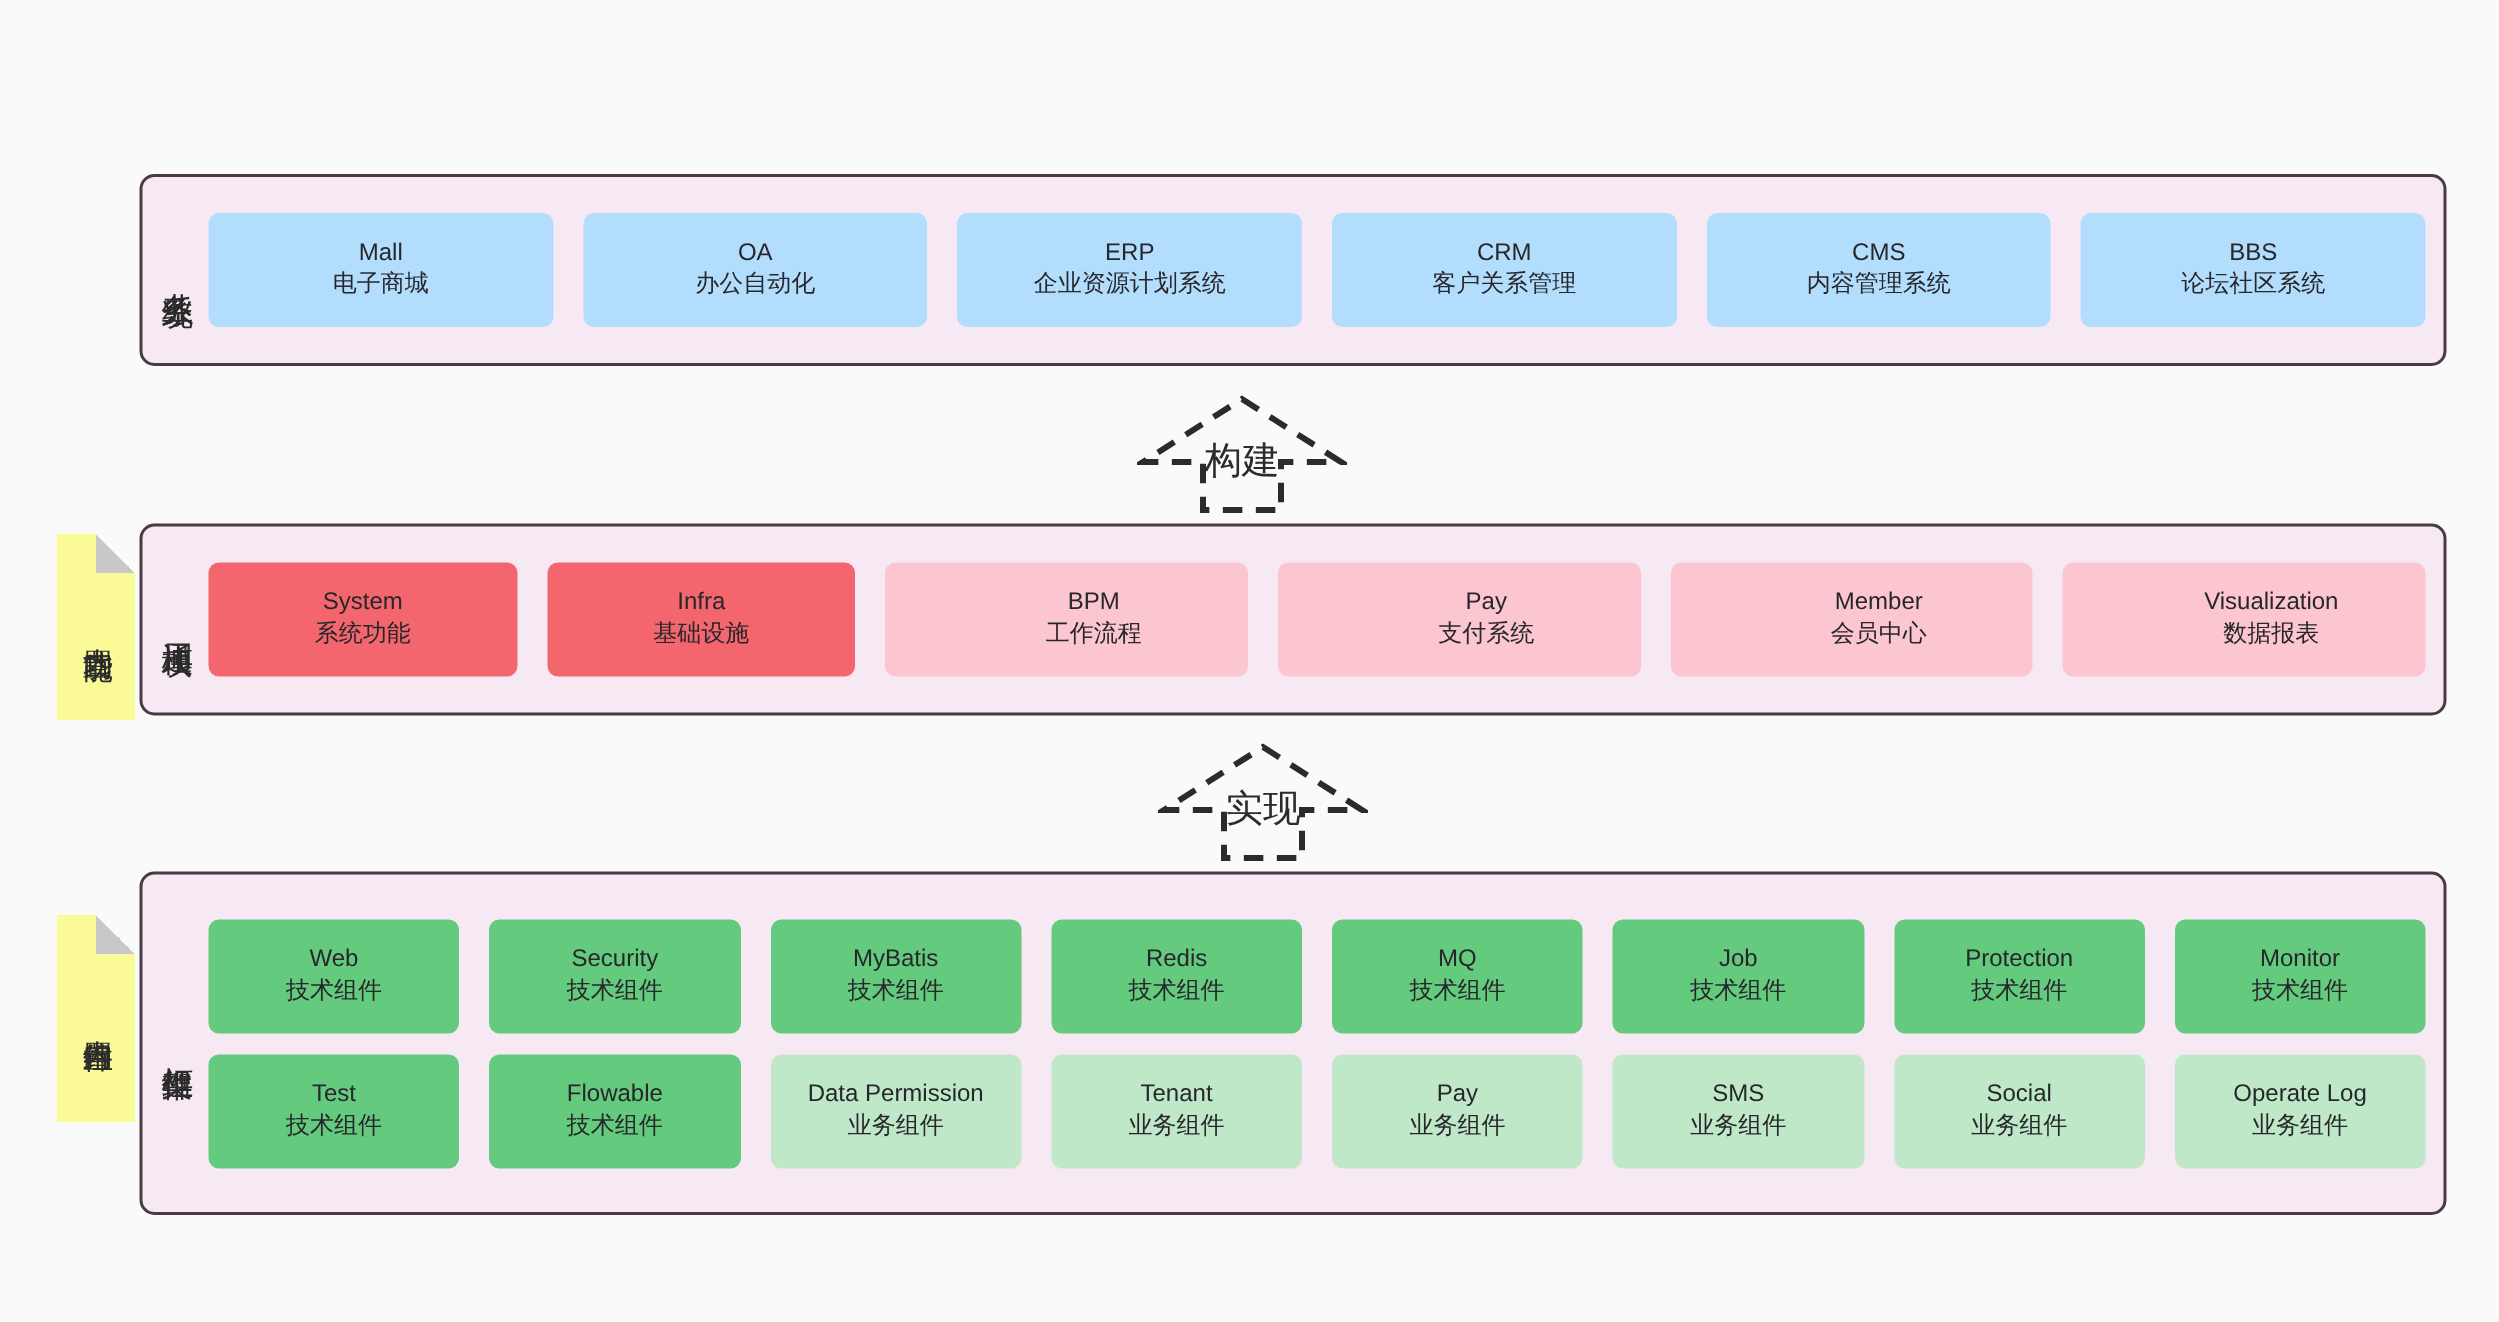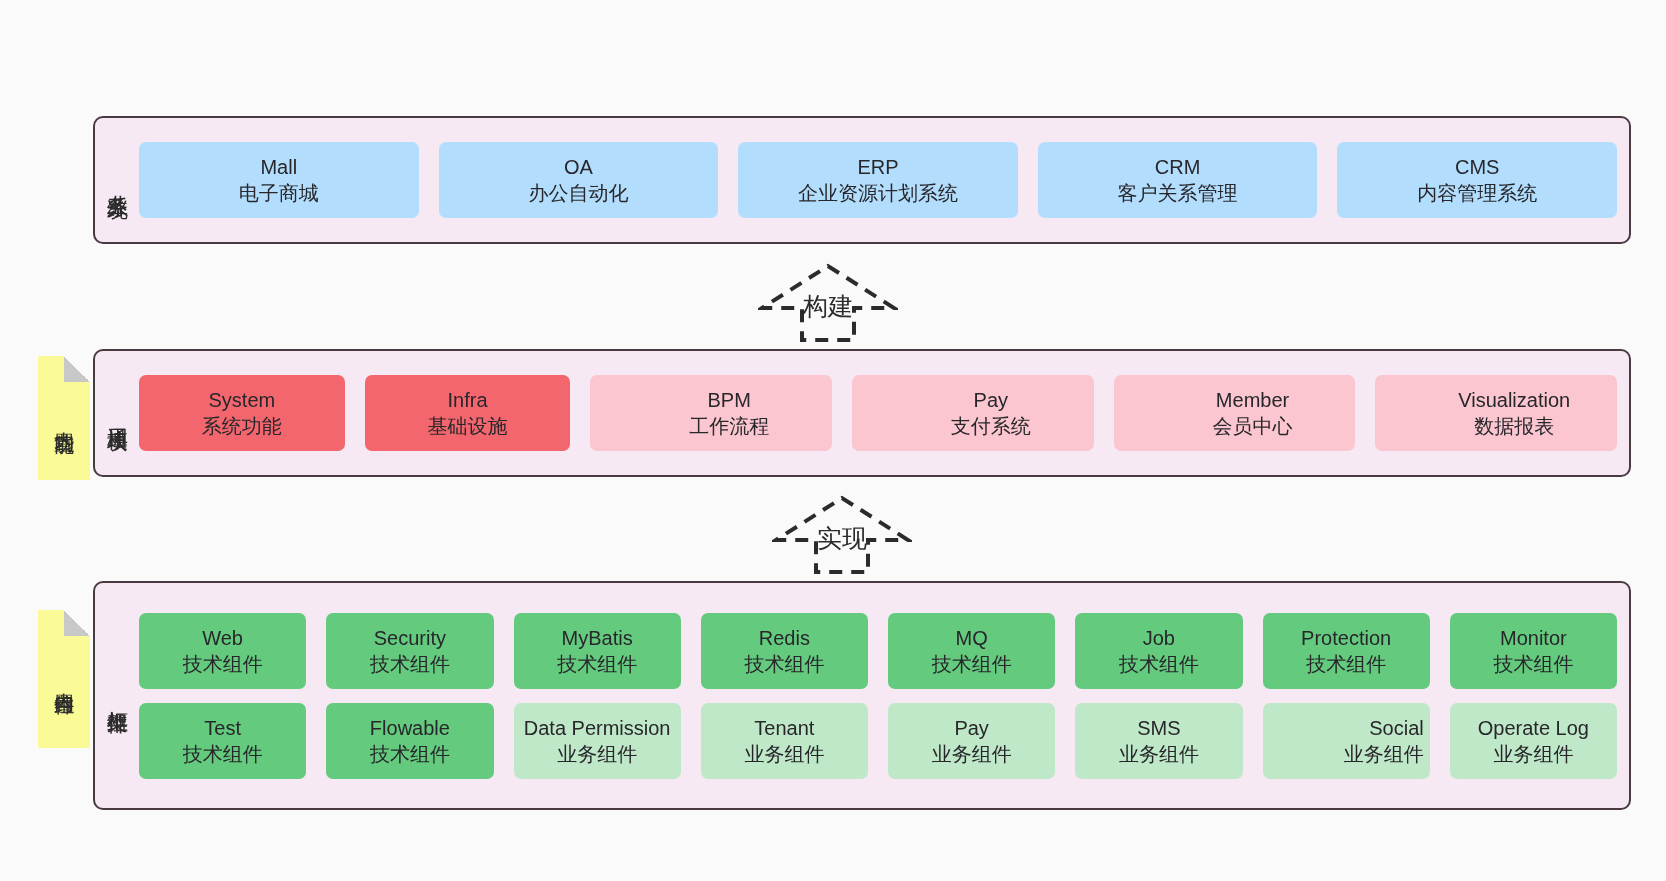--- a/index.html
+++ b/index.html
@@ -48,21 +48,21 @@
     gap: 20px;
   }
   .cell {
     flex: 1 1 0;
     border-radius: 7px;
     display: flex;
     flex-direction: column;
     align-items: center;
     justify-content: center;
     text-align: center;
-    font-size: 20px;
+    font-size: 16px;
     color: #27272b;
     line-height: 1.3;
     padding: 4px 6px;
   }
   .cell .en { display: block; }
   .cell .cn { display: block; }
 
   
   .c-blue       { background: #b3ddfd; }
   .c-red        { background: #f4666e; }
@@ -129,20 +129,24 @@
             <span class="cn">企业资源计划系统</span>
           </div>
           <div class="cell c-blue" style="min-height: 76px;">
             <span class="en">CRM</span>
             <span class="cn">客户关系管理</span>
           </div>
           <div class="cell c-blue" style="min-height: 76px;">
             <span class="en">CMS</span>
             <span class="cn">内容管理系统</span>
           </div>
+          <div class="cell c-blue" style="min-height: 76px;">
+            <span class="en">BBS</span>
+            <span class="cn">论坛社区系统</span>
+          </div>
         </div>
     </div>
   </div>
 
   <div class="arrow" style="left:758px; top:262px; width:140px; height:82px;">
     <svg width="140" height="82" viewBox="0 0 140 82" aria-hidden="true">
       <path d="M70 4 L136 46 L96 46 L96 78 L44 78 L44 46 L4 46 Z" fill="none" stroke="#2b2b2b" stroke-width="4" stroke-dasharray="13 9" stroke-linejoin="miter"></path>
     </svg>
     <span class="arrow-label" style="top:28px;">构建</span>
   </div>
@@ -249,21 +253,21 @@
             <span class="cn">业务组件</span>
           </div>
           <div class="cell c-lightgreen" style="min-height: 76px;">
             <span class="en">Pay</span>
             <span class="cn">业务组件</span>
           </div>
           <div class="cell c-lightgreen" style="min-height: 76px;">
             <span class="en">SMS</span>
             <span class="cn">业务组件</span>
           </div>
-          <div class="cell c-lightgreen" style="min-height: 76px; align-items: flex-end;">
+          <div class="cell c-lightgreen" style="min-height: 76px;">
             <span class="en">Social</span>
             <span class="cn">业务组件</span>
           </div>
           <div class="cell c-lightgreen" style="min-height: 76px;">
             <span class="en">Operate Log</span>
             <span class="cn">业务组件</span>
           </div>
         </div>
     </div>
   </div>

